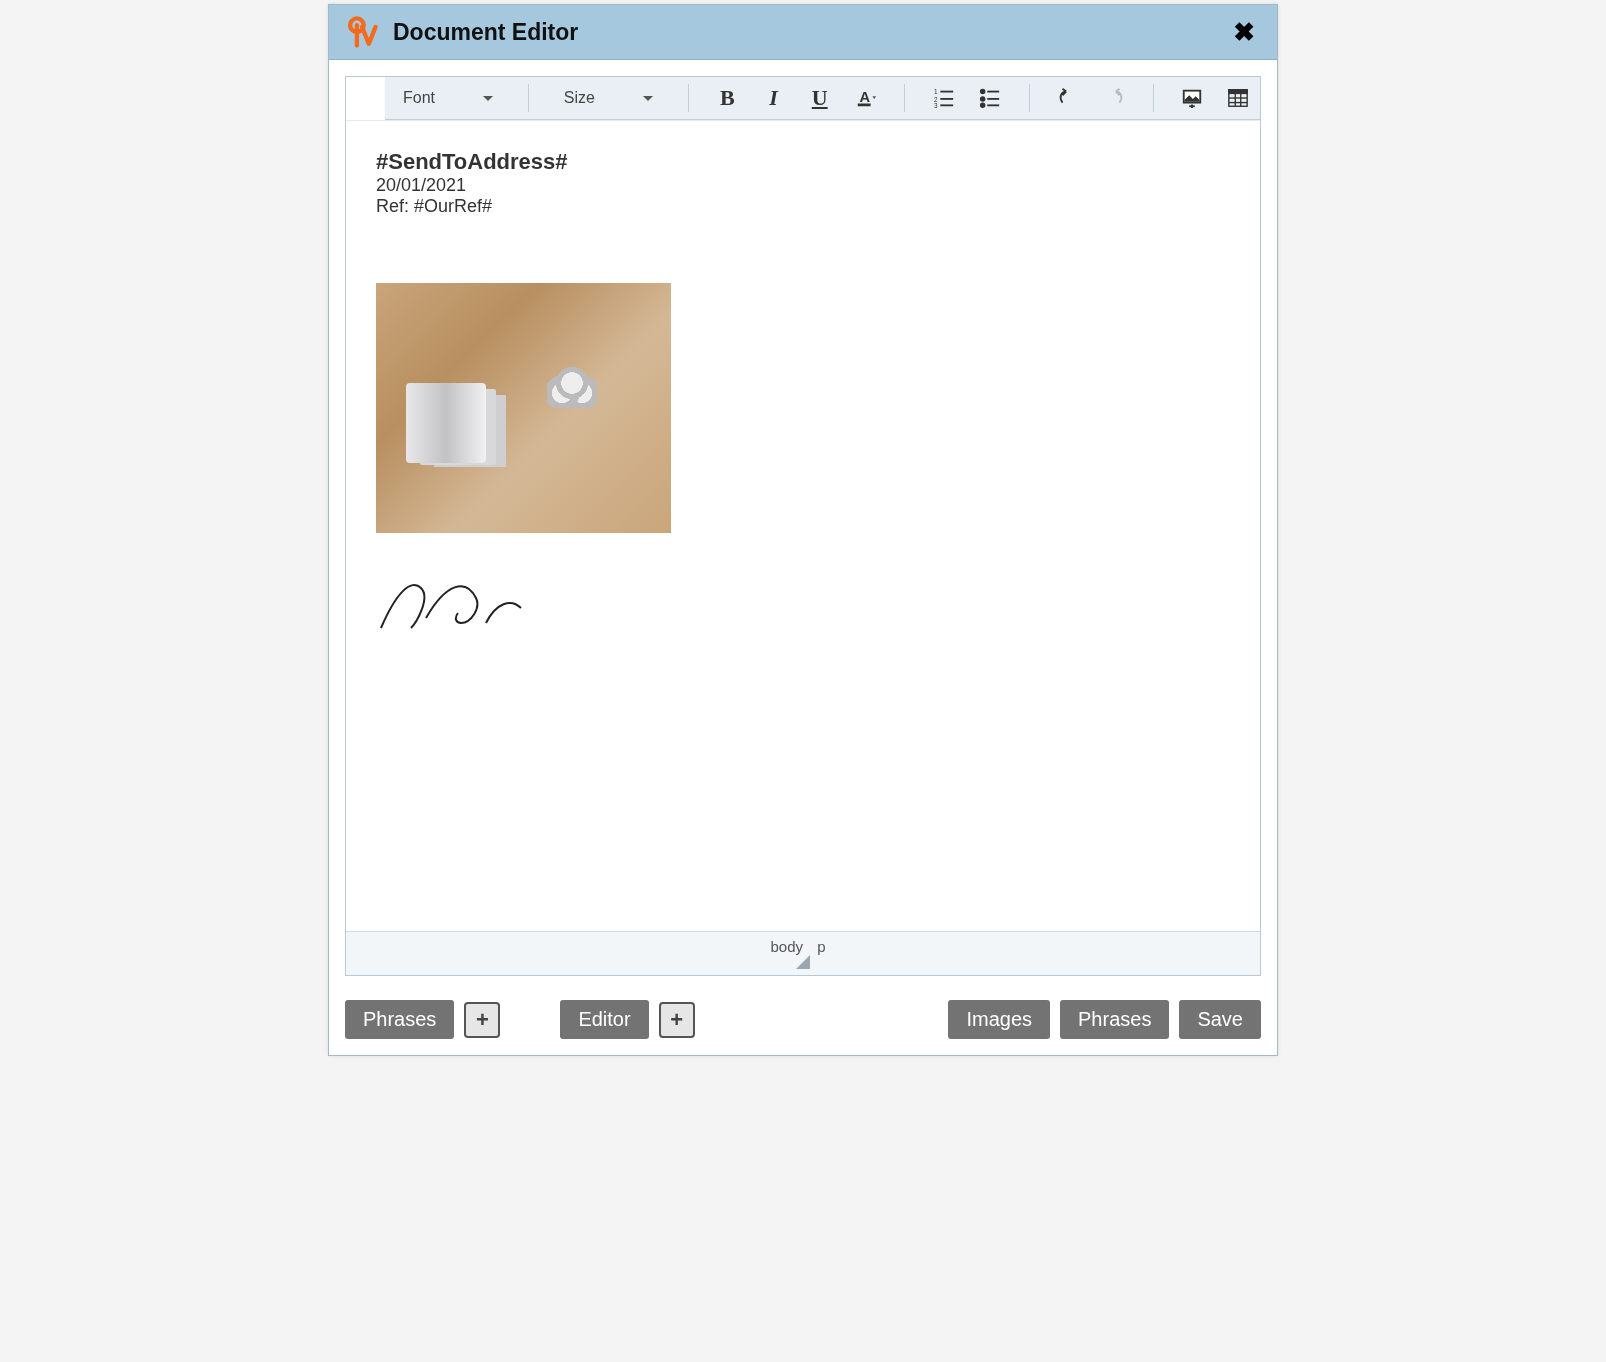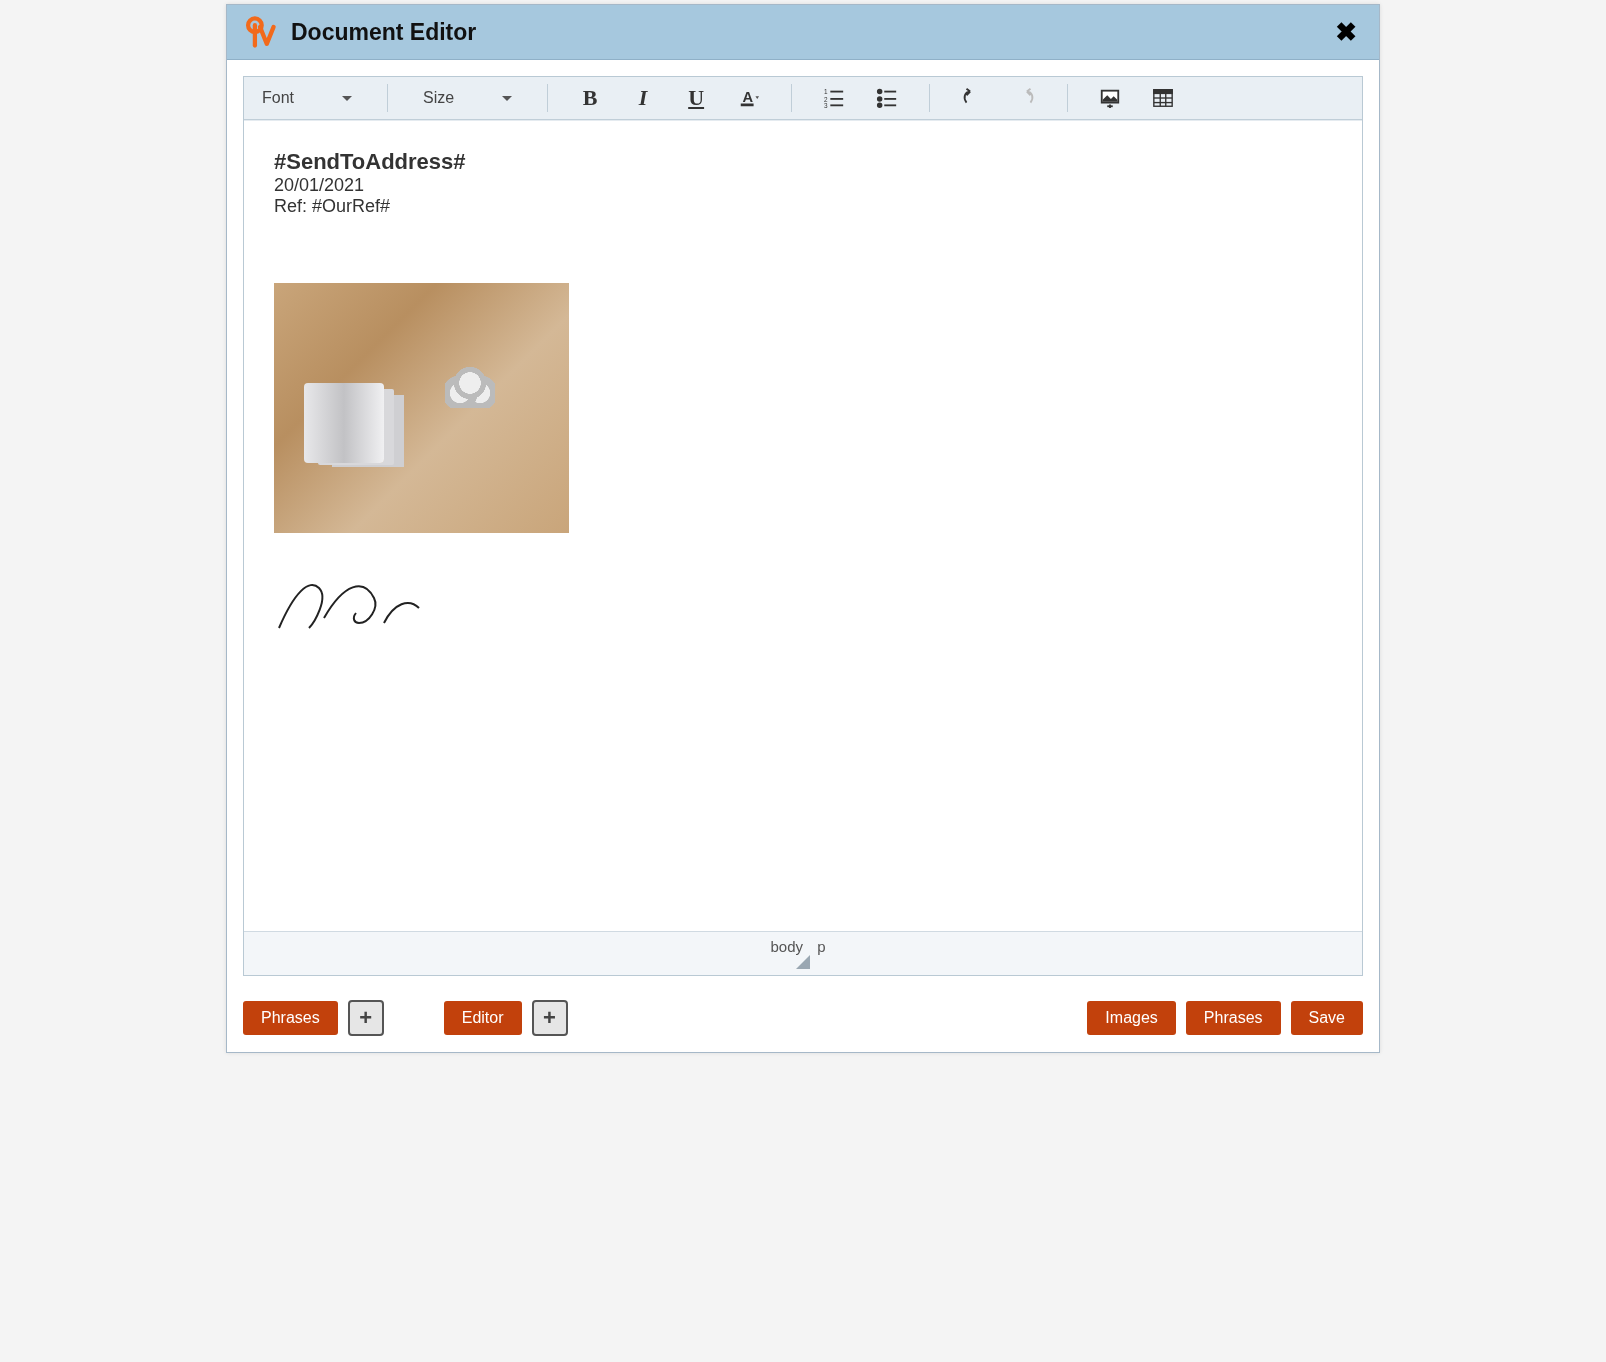--- a/index.html
+++ b/index.html
@@ -6,21 +6,21 @@
   html, body { height: 100%; }
   body {
     font-family: Arial, Helvetica, sans-serif;
     background: #f4f4f4;
     display: flex;
     justify-content: center;
     align-items: flex-start;
     padding: 4px;
   }
   .window {
-    width: 1154px;
+    width: 950px;
     border: 1px solid #a6b8c8;
     background: #fff;
     display: flex;
     flex-direction: column;
     box-shadow: 0 0 4px rgba(0,0,0,0.1);
   }
   .titlebar {
     background: #a6c8de;
     display: flex;
     align-items: center;
@@ -52,20 +52,21 @@
     flex-direction: column;
     height: 900px;
   }
   .toolbar {
     background: #e9eff4;
     border-bottom: 1px solid #c0ced8;
     display: flex;
     align-items: center;
     padding: 6px 8px;
     gap: 19px;
+    margin-left: 39px;
   }
   .combo {
     background: #fff0;
     color: #444;
     font-size: 16px;
     padding: 6px 10px;
     display: flex;
     align-items: center;
     gap: 48px;
     cursor: pointer;
@@ -164,23 +165,23 @@
   }
 
   .footer-bar {
     display: flex;
     align-items: center;
     padding: 8px 16px 16px 16px;
     gap: 10px;
   }
   .footer-bar .spacer { flex: 1; }
   .btn {
-    background: #c2410c;
+    background: #737373;
     color: #fff;
-    font-size: 16px;
+    font-size: 20px;
     padding: 8px 18px;
     border: none;
     border-radius: 3px;
     cursor: pointer;
   }
   .icon-btn {
     width: 36px; height: 36px;
     border: 2px solid #555;
     border-radius: 4px;
     background: #e6e6e6;

